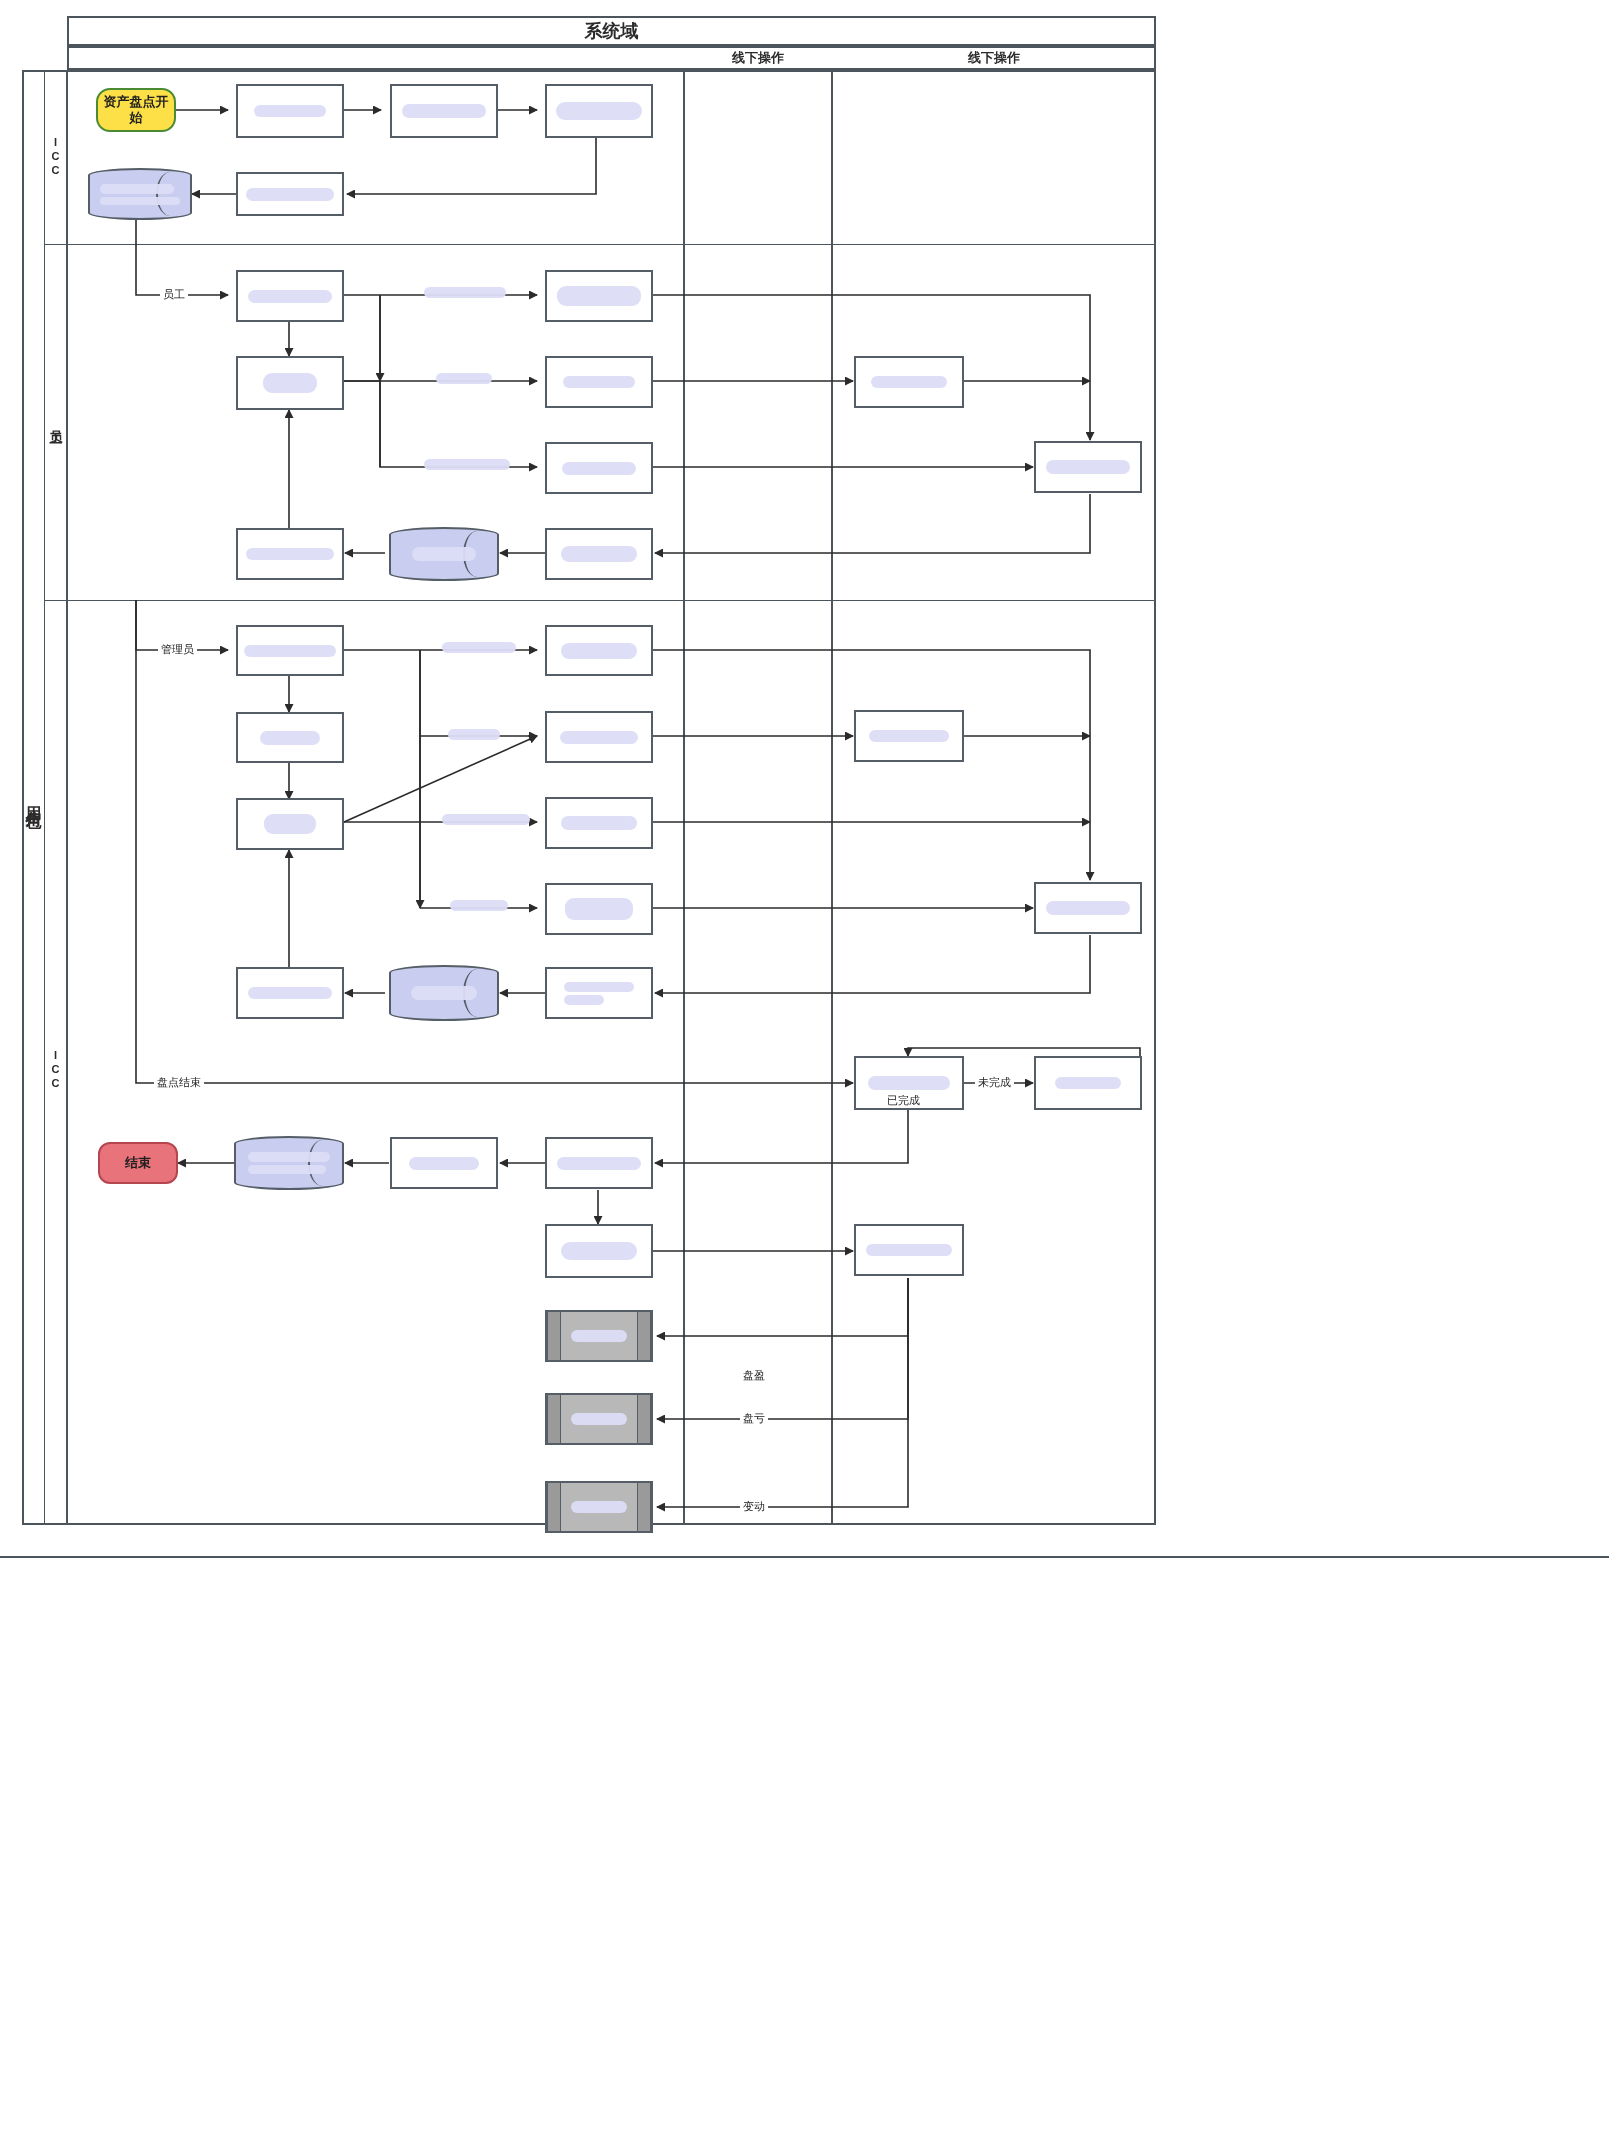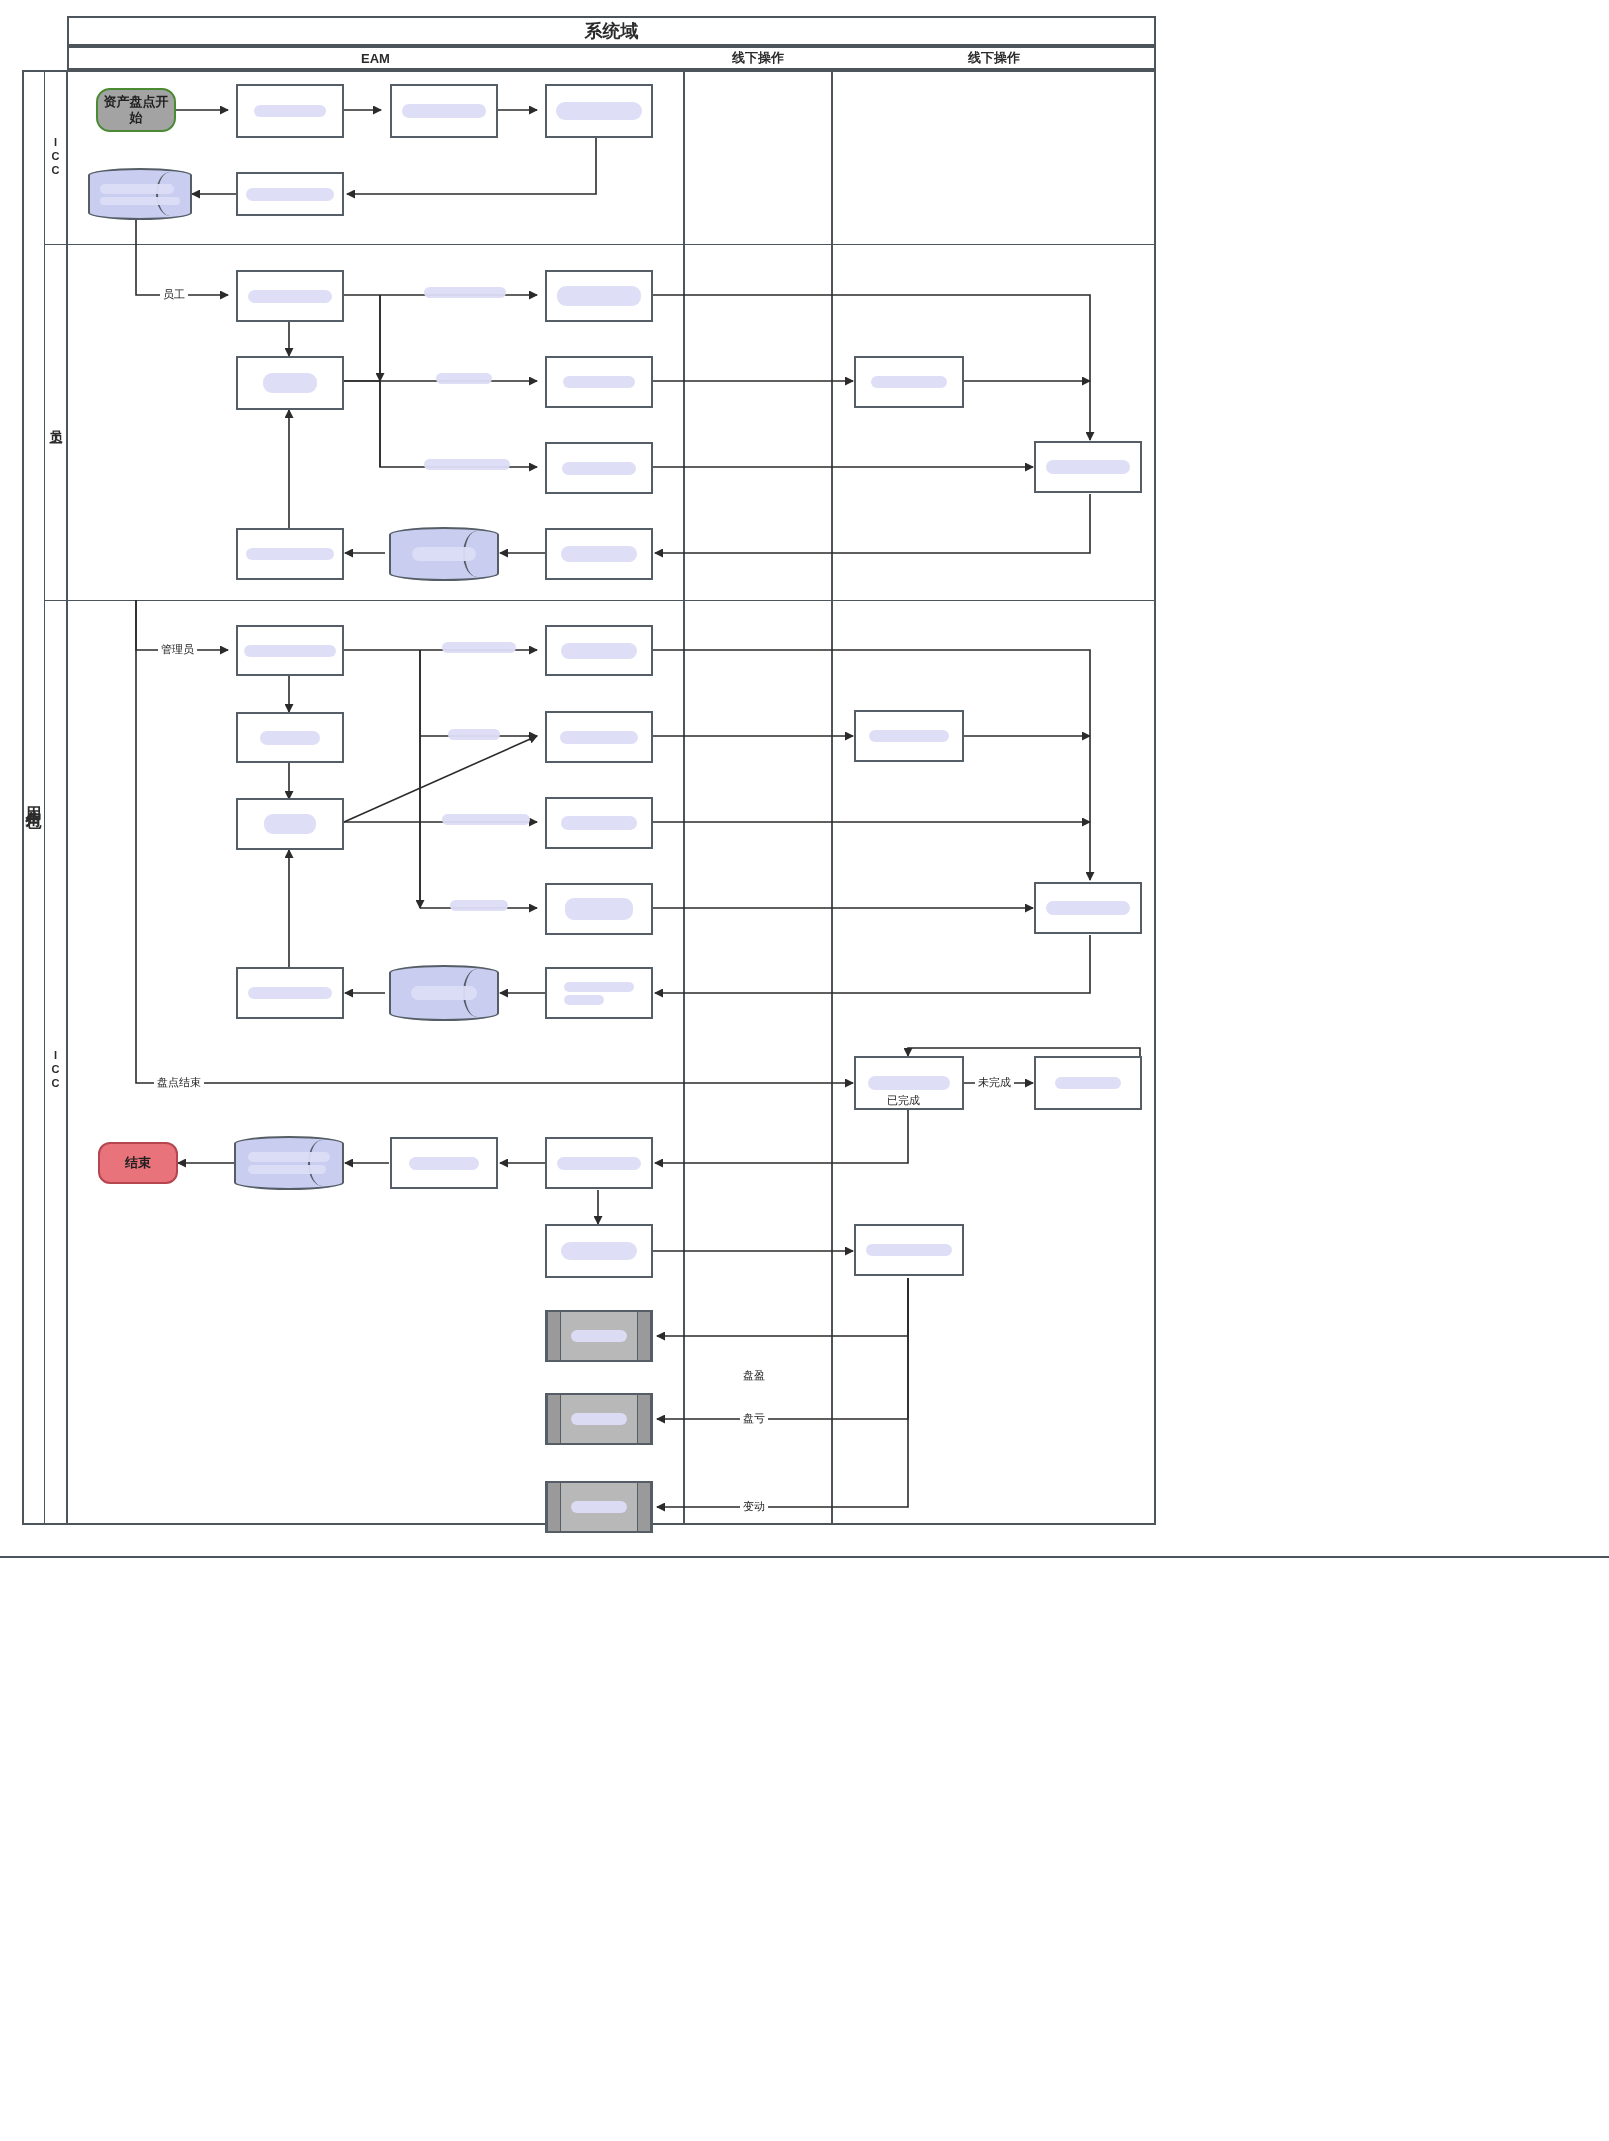--- a/index.html
+++ b/index.html
@@ -29,21 +29,21 @@
   .node{
     position:absolute;box-sizing:border-box;
     display:flex;align-items:center;justify-content:center;
     text-align:center;line-height:1.25;
   }
   .proc{
     border:2px solid #555e66;background:#ffffff;
     font-size:12px;color:#222;
   }
   .start{
-    background:#a3a3a3;border:2px solid #4a8a33;border-radius:14px;
+    background:#fde047;border:2px solid #4a8a33;border-radius:14px;
     font-size:13px;font-weight:bold;color:#1f1f1f;
   }
   .end{
     background:#e8737b;border:2px solid #b5454f;border-radius:12px;
     font-size:13px;font-weight:bold;color:#1f1f1f;
   }
   .db{
     background:#c9cdf0;border:2px solid #555e66;
     border-radius:50% / 14%;
     font-size:11px;color:#222;
@@ -81,23 +81,20 @@
 <div id="root">
   <div id="canvas">
 
     <div class="abs frame" style="left:22px;top:70px;width:1134px;height:1455px;"></div>
 
     <div class="abs frame lane-title" style="left:67px;top:16px;width:1089px;height:30px;font-size:18px;">
       <span>系统域</span>
     </div>
 
     <div class="abs frame" style="left:67px;top:46px;width:1089px;height:24px;"></div>
-    <div class="abs lane-title" style="left:67px;top:46px;width:617px;height:24px;font-size:13px;">
-      <span>EAM</span>
-    </div>
     <div class="abs lane-title" style="left:684px;top:46px;width:148px;height:24px;font-size:13px;">
       <span>线下操作</span>
     </div>
     <div class="abs lane-title" style="left:832px;top:46px;width:324px;height:24px;font-size:13px;">
       <span>线下操作</span>
     </div>
 
     <div class="abs vline" style="left:683px;top:70px;width:2px;height:1455px;"></div>
     <div class="abs vline" style="left:831px;top:70px;width:2px;height:1455px;"></div>
 

